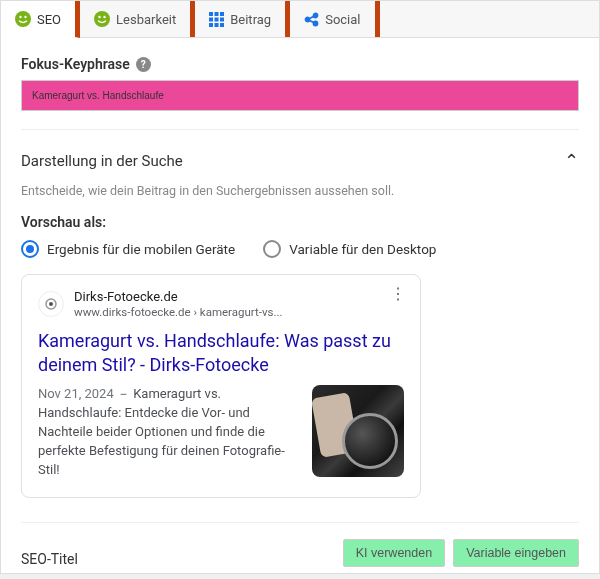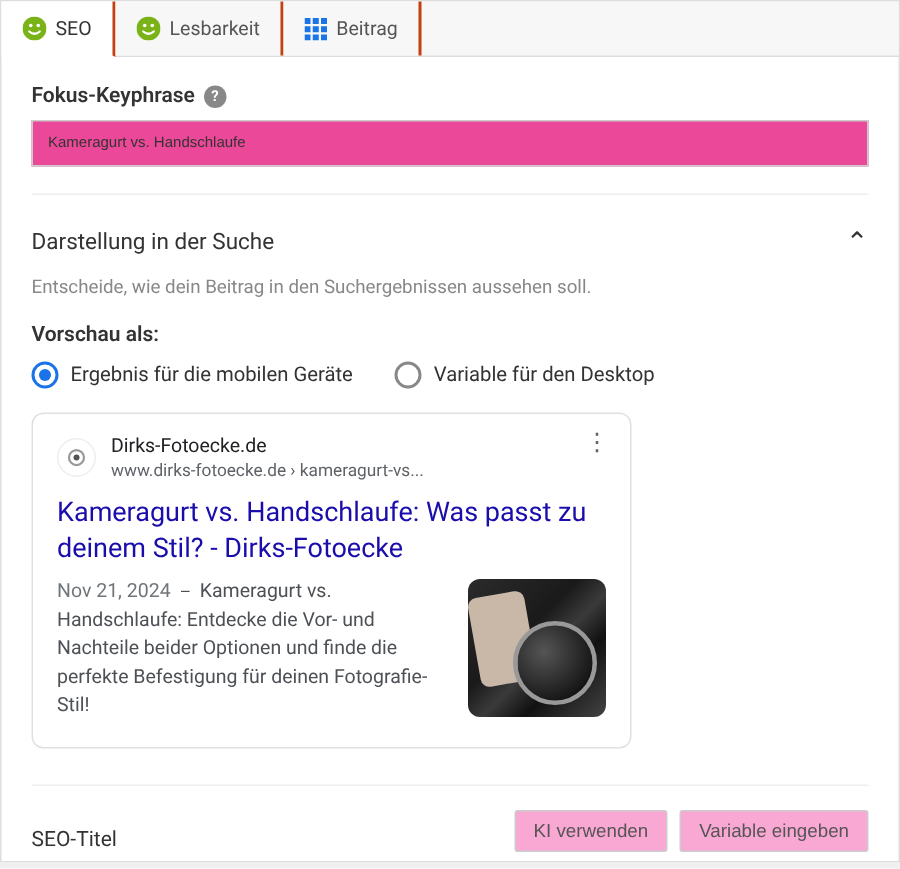--- a/index.html
+++ b/index.html
@@ -1,19 +1,19 @@
 <!DOCTYPE html>
 <html><head>
 <meta charset="utf-8">
 <style>
   * { box-sizing: border-box; margin: 0; padding: 0; }
   body { font-family: -apple-system, BlinkMacSystemFont, "Segoe UI", Roboto, sans-serif; font-size: 13px; color: #333; background: #f0f0f0; width: 600px; }
   .panel { background: #fff; border: 1px solid #ddd; }
   .tabs { display: flex; background: #f7f7f7; border-bottom: 1px solid #ddd; }
-  .tab { display: flex; align-items: center; gap: 6px; padding: 10px 14px; border-right: 2px solid #c2410c; background: #f7f7f7; cursor: pointer; }
+  .tab { display: flex; align-items: center; gap: 6px; padding: 10px 14px; border-right: 5px solid #c2410c; background: #f7f7f7; cursor: pointer; }
   .tab.active { background: #fff; border-bottom: 1px solid #fff; margin-bottom: -1px; }
   .tab-label { color: #555; font-size: 13px; }
   .tab.active .tab-label { color: #333; }
   .ic { display: inline-flex; align-items: center; justify-content: center; }
   .body { padding: 18px 20px 0 20px; }
   .label-row { display: flex; align-items: center; gap: 6px; margin-bottom: 8px; }
   .label { font-weight: 600; color: #333; font-size: 14px; }
   .help-ic { width: 15px; height: 15px; border-radius: 50%; background: #888; color: #fff; font-size: 10px; display: inline-flex; align-items: center; justify-content: center; font-weight: bold; }
   .text-input { width: 100%; border: 1px solid #ccc; padding: 9px 10px; font-size: 10px; color: #333; background: #ec4899; }
   .section { border-top: 1px solid #eee; margin-top: 18px; padding-top: 14px; }
@@ -37,21 +37,21 @@
   .serp-title { color: #1a0dab; font-size: 18px; line-height: 1.35; margin-bottom: 8px; }
   .serp-body { display: flex; gap: 12px; }
   .serp-text { font-size: 13px; color: #4d5156; line-height: 1.45; flex: 1; }
   .serp-date { color: #70757a; text-align: right; }
   .serp-thumb { width: 92px; height: 92px; border-radius: 8px; background: linear-gradient(135deg,#2b2b2b 0%, #1a1a1a 40%, #3a3a3a 55%, #111 70%, #444 100%); flex-shrink: 0; position: relative; overflow: hidden; }
   .serp-thumb::after { content:""; position:absolute; right:6px; bottom:8px; width:50px; height:50px; background: radial-gradient(circle at 35% 35%, #555 0%, #222 60%, #000 100%); border-radius:50%; border:3px solid #999; }
   .serp-thumb::before { content:""; position:absolute; left:4px; top:10px; width:38px; height:60px; background:#c9b8a8; border-radius:6px; transform:rotate(-10deg); }
   .footer-row { display: flex; justify-content: space-between; align-items: flex-end; padding: 16px 0 6px 0; border-top: 1px solid #eee; margin-top: 24px; }
   .footer-label { font-size: 14px; color: #333; }
   .btn-row { display: flex; gap: 8px; }
-  .btn { border: 1px solid #ccc; background: #f9a8d4; padding: 6px 12px; font-size: 12.5px; color: #555; cursor: pointer; border-radius: 2px; }
+  .btn { border: 1px solid #ccc; background: #86efac; padding: 6px 12px; font-size: 12.5px; color: #555; cursor: pointer; border-radius: 2px; }
 </style>
 </head>
 <body>
 
 <div class="panel">
 
   <div class="tabs">
     <div class="tab active">
       <span class="ic">
         <svg width="16" height="16" viewBox="0 0 16 16">
@@ -82,20 +82,32 @@
             <rect x="11" y="0" width="4" height="4"></rect>
             <rect x="0" y="5.5" width="4" height="4"></rect>
             <rect x="5.5" y="5.5" width="4" height="4"></rect>
             <rect x="11" y="5.5" width="4" height="4"></rect>
             <rect x="0" y="11" width="4" height="4"></rect>
             <rect x="5.5" y="11" width="4" height="4"></rect>
             <rect x="11" y="11" width="4" height="4"></rect>
           </svg>
       </span>
       <span class="tab-label">Beitrag</span>
+    </div>
+    <div class="tab">
+      <span class="ic">
+        <svg width="15" height="15" viewBox="0 0 15 15" fill="none" stroke="#1a73e8" stroke-width="1.8">
+            <circle cx="3.5" cy="7.5" r="2" fill="#1a73e8"></circle>
+            <circle cx="11.5" cy="3.5" r="2" fill="#1a73e8"></circle>
+            <circle cx="11.5" cy="11.5" r="2" fill="#1a73e8"></circle>
+            <line x1="5" y1="6.8" x2="10" y2="4.2"></line>
+            <line x1="5" y1="8.2" x2="10" y2="10.8"></line>
+          </svg>
+      </span>
+      <span class="tab-label">Social</span>
     </div>
   </div>
 
   <div class="body">
 
     <div class="label-row">
       <span class="label">Fokus-Keyphrase</span>
       <span class="help-ic">?</span>
     </div>
     <input type="text" class="text-input" value="Kameragurt vs. Handschlaufe" style="">

